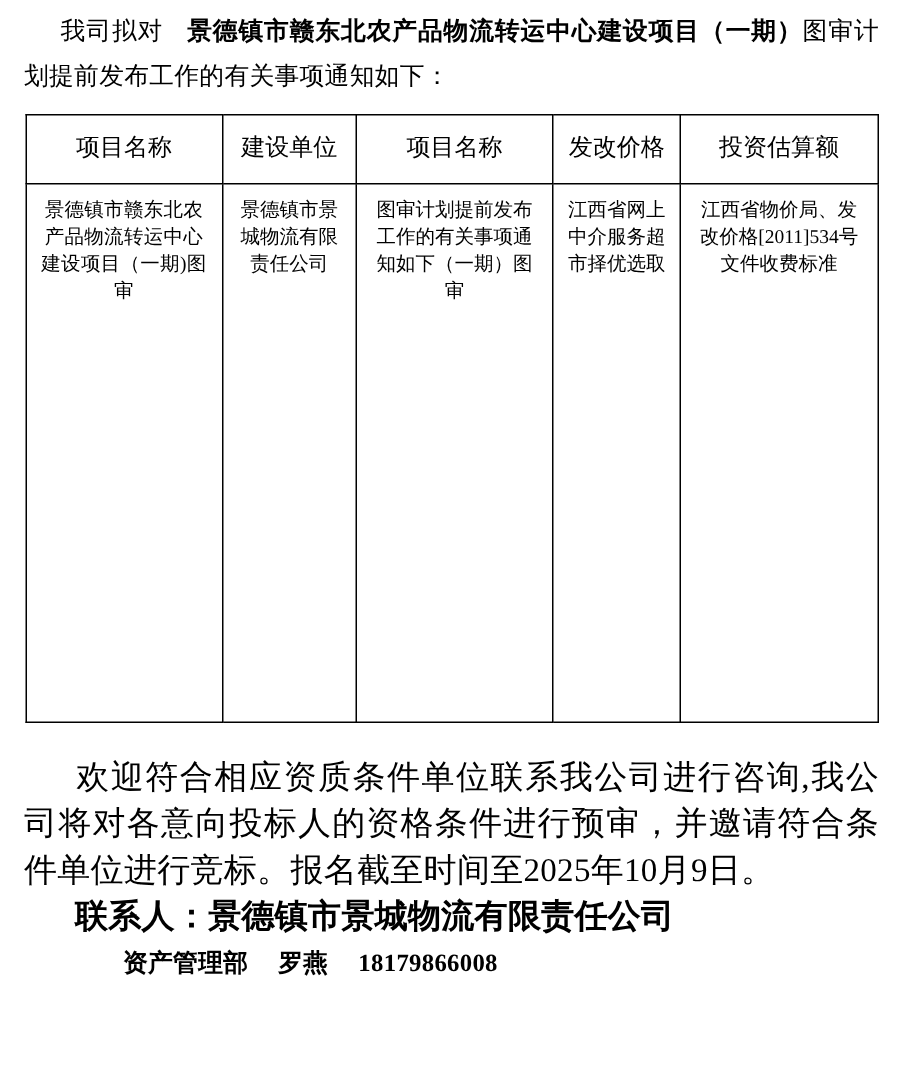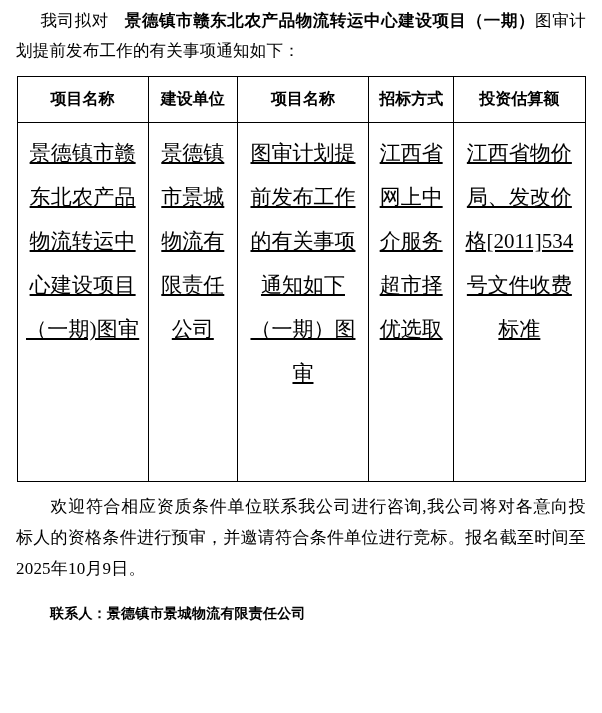--- a/index.html
+++ b/index.html
@@ -41,57 +41,55 @@
     border-collapse: collapse;
     table-layout: fixed;
   }
   table.main th, table.main td {
     border: 1px solid #000000;
     vertical-align: top;
     text-align: center;
   }
   table.main th {
     font-size: 16px;
-    font-weight: bold;
+    font-weight: normal;
     padding: 9px 6px 10px 6px;
     line-height: 26px;
     vertical-align: middle;
   }
   table.main td {
-    font-size: 21px;
-    line-height: 44px;
+    font-size: 13px;
+    line-height: 18px;
     padding: 8px 7px 10px 7px;
     height: 340px;
-    text-decoration: underline;
   }
   .col1 { width: 131px; }
   .col2 { width: 89px; }
   .col3 { width: 131px; }
   .col4 { width: 85px; }
   .col5 { width: 131px; }
   td.c1 { font-size: 16px; letter-spacing: 0.2px; }
   td.c2 { font-size: 15.5px; }
   td.c3 { font-size: 15.5px; }
   td.c4 { font-size: 15.5px; }
   td.c5 { font-size: 15.5px; margin-top: 12px; }
   .after {
-    font-size: 17px;
+    font-size: 22px;
     line-height: 31px;
     text-align: justify;
-    margin-top: 9px;
+    margin-top: 20px;
     letter-spacing: 0.2px;
   }
   .after .indent {
     display: inline-block;
     width: 34px;
   }
   .contact {
-    font-size: 14px;
+    font-size: 22px;
     line-height: 31px;
-    margin-top: 14px;
     letter-spacing: 0.2px;
   }
   .contact .indent {
     display: inline-block;
     width: 34px;
   }
   .contact-line2 {
     font-size: 16.5px;
     line-height: 31px;
     letter-spacing: 0.2px;
@@ -120,21 +118,21 @@
       <col class="col2">
       <col class="col3">
       <col class="col4">
       <col class="col5">
     </colgroup>
     <thead>
       <tr>
         <th>项目名称</th>
         <th>建设单位</th>
         <th>项目名称</th>
-        <th>招标方式</th>
+        <th>发改价格</th>
         <th>投资估算额</th>
       </tr>
     </thead>
     <tbody>
       <tr>
         <td class="c1">景德镇市赣东北农产品物流转运中心建设项目（一期)图审</td>
         <td class="c2">景德镇市景城物流有限责任公司</td>
         <td class="c3">图审计划提前发布工作的有关事项通知如下（一期）图审</td>
         <td class="c4">江西省网上中介服务超市择优选取</td>
         <td class="c5">江西省物价局、发改价格[2011]534号文件收费标准</td>
@@ -143,14 +141,17 @@
   </table>
 
   <div class="after">
     <span class="indent"></span><span>欢迎符合相应资质条件单位联系我公司进行咨询,我公司将对各意向投标人的资格条件进行预审，并邀请符合条件单位进行竞标。报名截至时间至2025年10月9日。</span>
   </div>
 
   <div class="contact">
     <span class="indent"></span><span class="label">联系人：</span><span class="label">景德镇市景城物流有限责任公司</span>
   </div>
 
+  <div class="contact-line2">
+    <span class="indent"></span><span class="label">资产管理部</span><span class="gap-sm"></span><span class="label">罗燕</span><span class="gap-sm"></span><span class="label">18179866008</span>
+  </div>
 
 </div>
 
 </body></html>

